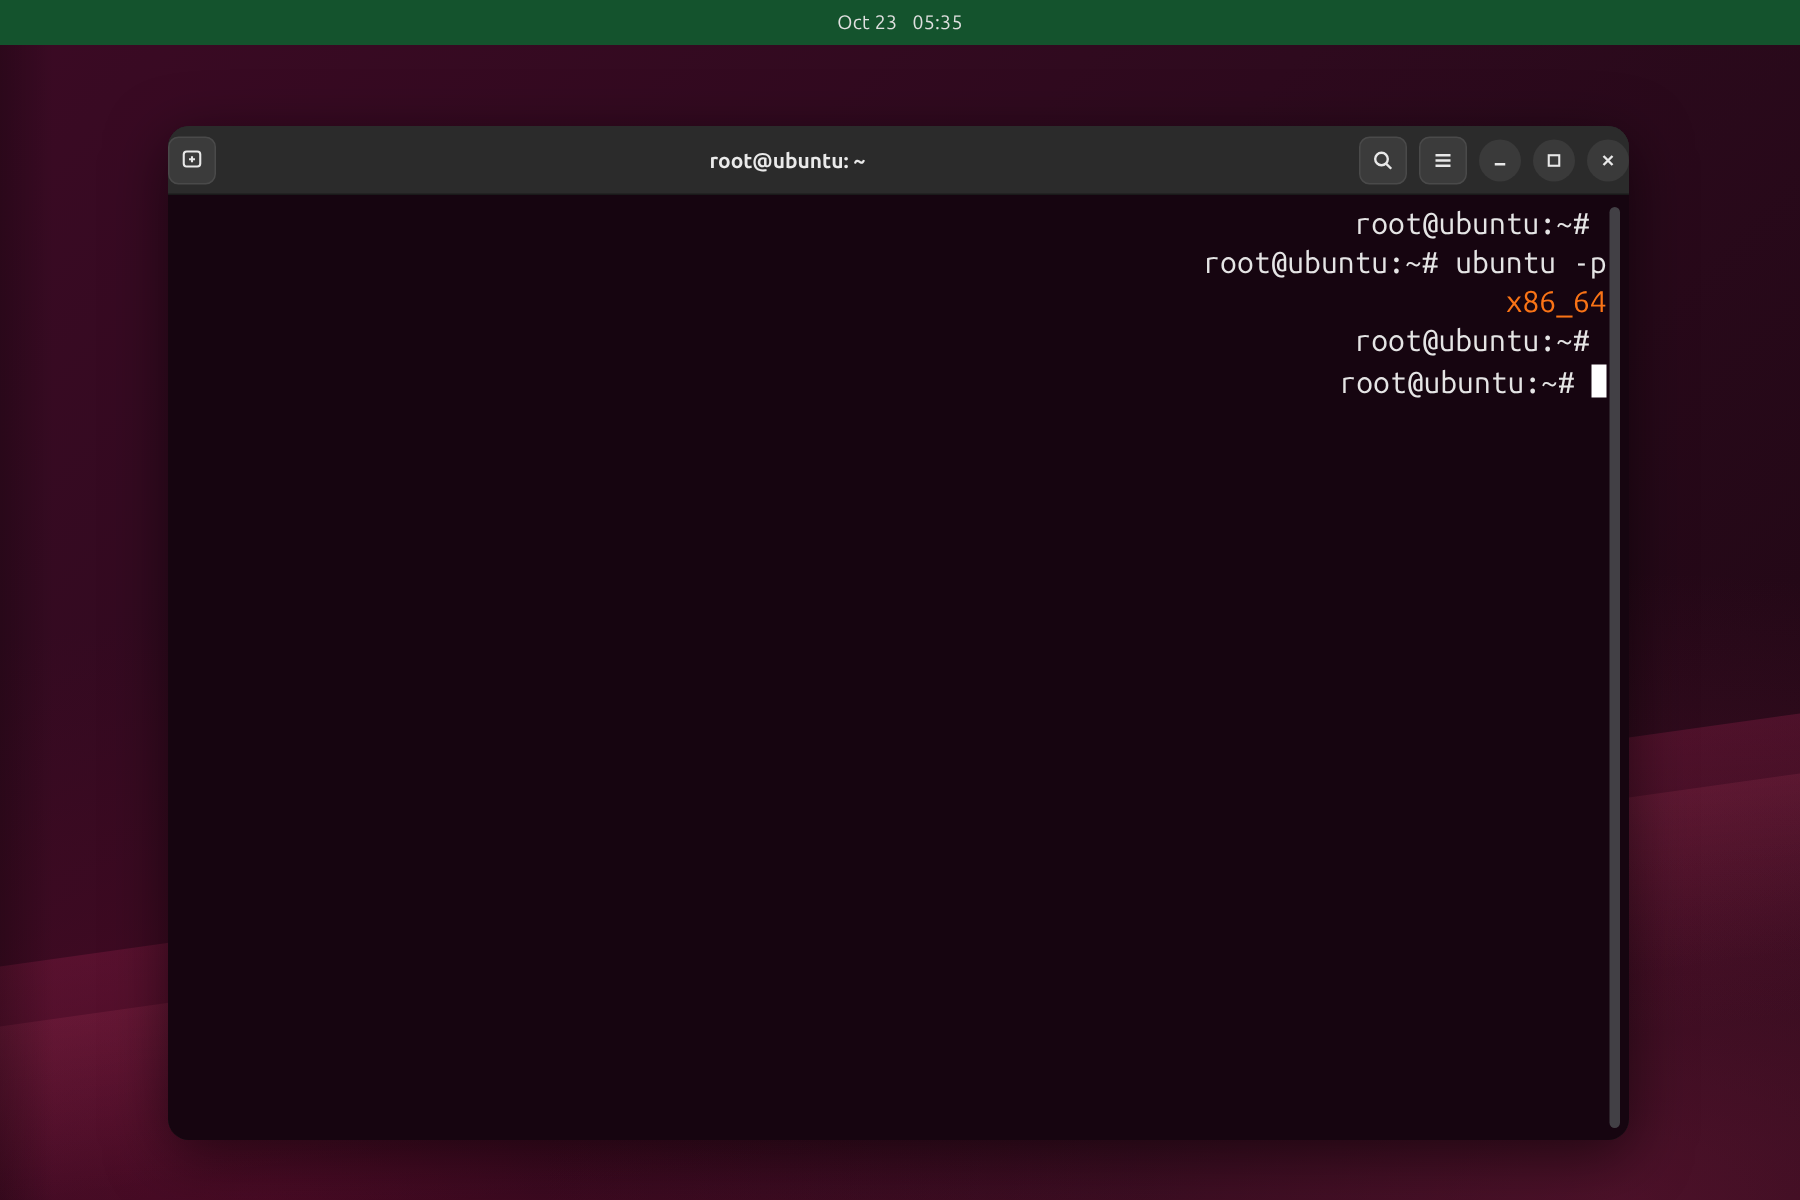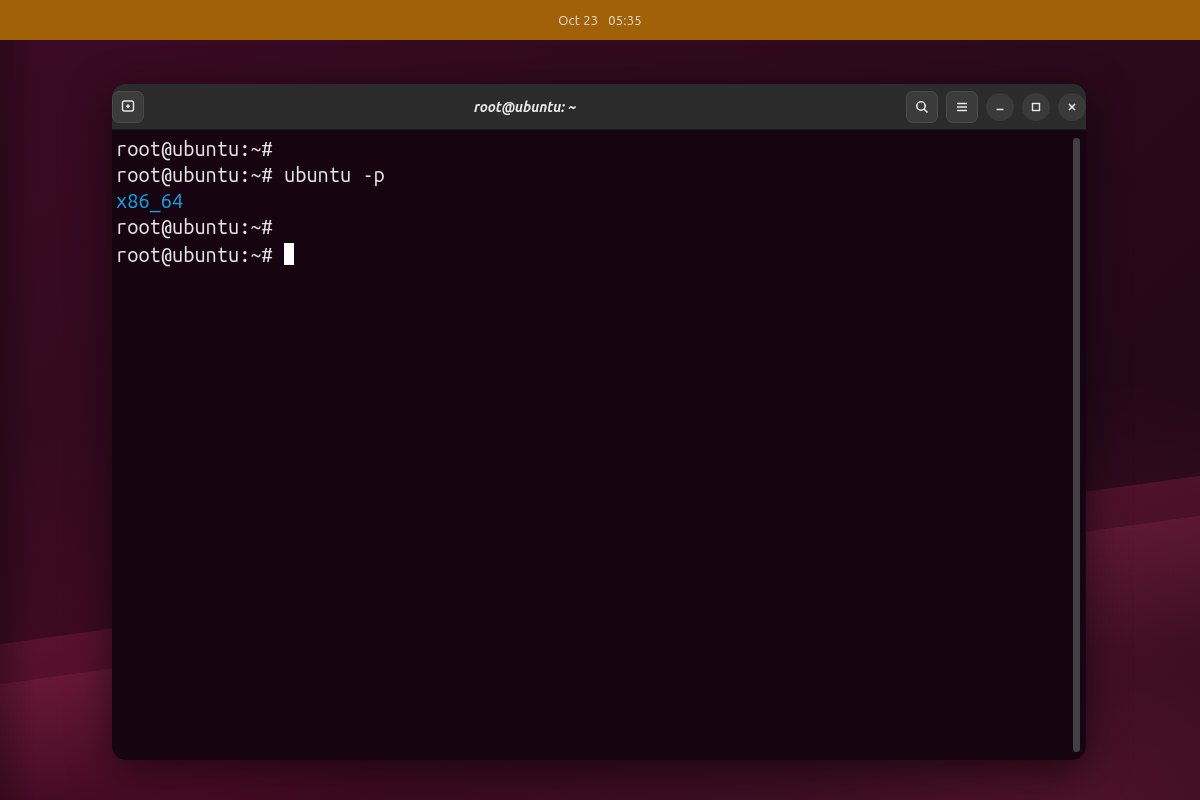--- a/index.html
+++ b/index.html
@@ -28,22 +28,22 @@
   .wall-stripe.s2 { top: 560px; height: 200px; background: linear-gradient(180deg, rgba(140,30,70,0.35), transparent); }
   .wall-vert {
     position: absolute; left: 0; top: 0; bottom: 0; width: 36px;
     background: linear-gradient(90deg, rgba(0,0,0,0.25), transparent);
   }
 
   
   .topbar {
     position: absolute;
     top: 0; left: 0; right: 0;
-    height: 40px;
-    background: #a16207;
+    height: 30px;
+    background: #14532d;
     color: #e6e6e6;
     display: flex;
     align-items: center;
     justify-content: center;
     font-size: 13px;
     letter-spacing: 0.2px;
   }
   .topbar .datetime { display: flex; gap: 10px; }
   .topbar .datetime span { color: #e0e0e0; }
 
@@ -63,21 +63,20 @@
   }
   .titlebar {
     height: 46px;
     flex: 0 0 46px;
     background: #2b2b2b;
     display: flex;
     align-items: center;
     padding: 0 0;
     gap: 8px;
     border-bottom: 1px solid #1a1a1a;
-    font-style: italic;
   }
   .title-left, .title-right { display: flex; align-items: center; gap: 8px; }
   .title-center { flex: 1; text-align: center; color: #eaeaea; font-size: 14px; font-weight: 600; }
   .tb-btn {
     width: 32px; height: 32px;
     border-radius: 7px;
     background: #3b3b3b;
     color: #e8e8e8;
     display: flex; align-items: center; justify-content: center;
     border: 1px solid #4a4a4a;
@@ -107,24 +106,24 @@
     line-height: 26px;
     padding: 4px 4px 4px 4px;
     position: relative;
     display: flex;
   }
   .terminal-scroll {
     flex: 1;
     overflow: hidden;
     padding: 2px 2px 2px 0;
   }
-  .term-inner { padding: 0 0 0 0px; }
+  .term-inner { padding: 0 0 0 0px; text-align: right; }
   .pline { white-space: pre; color: #e5e5e5; }
   .prompt { color: #e5e5e5; }
-  .cmd-output { color: #0ea5e9; }
+  .cmd-output { color: #f97316; }
   .cursor {
     display: inline-block;
     width: 10px; height: 22px;
     background: #ffffff;
     translate: 0 3px;
   }
   
   .scrollbar {
     width: 7px;
     margin: 4px 2px 4px 0;

